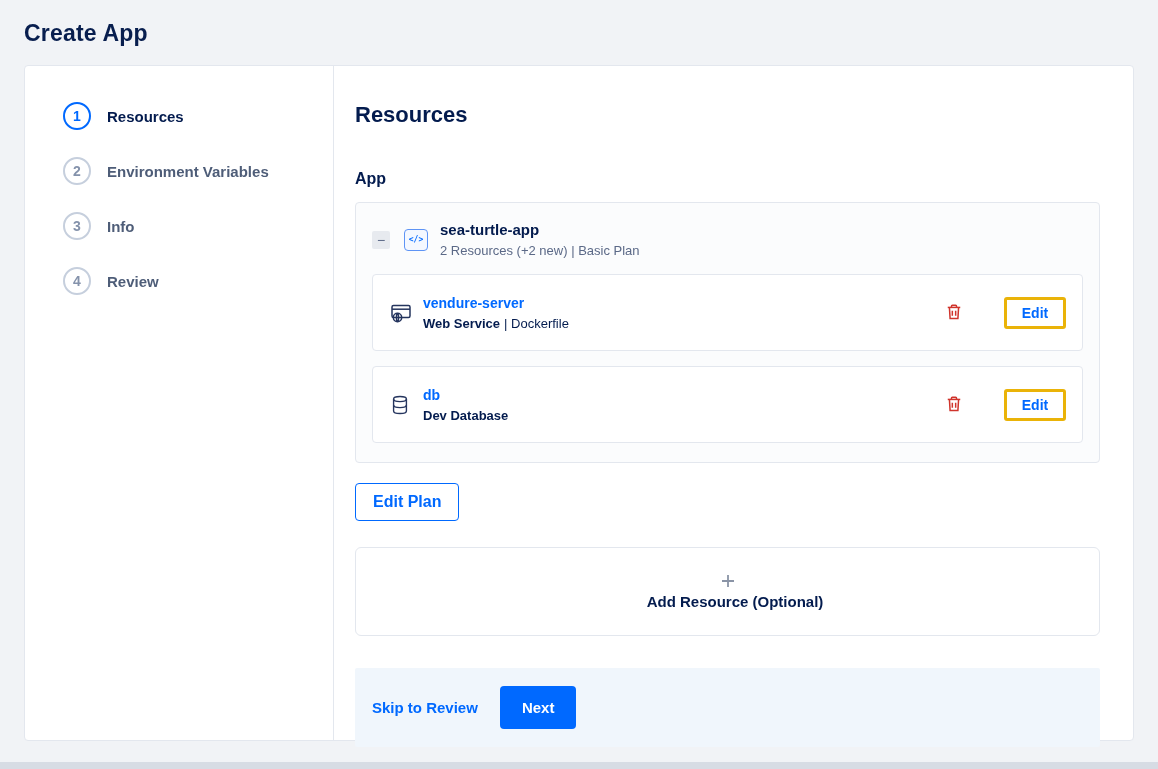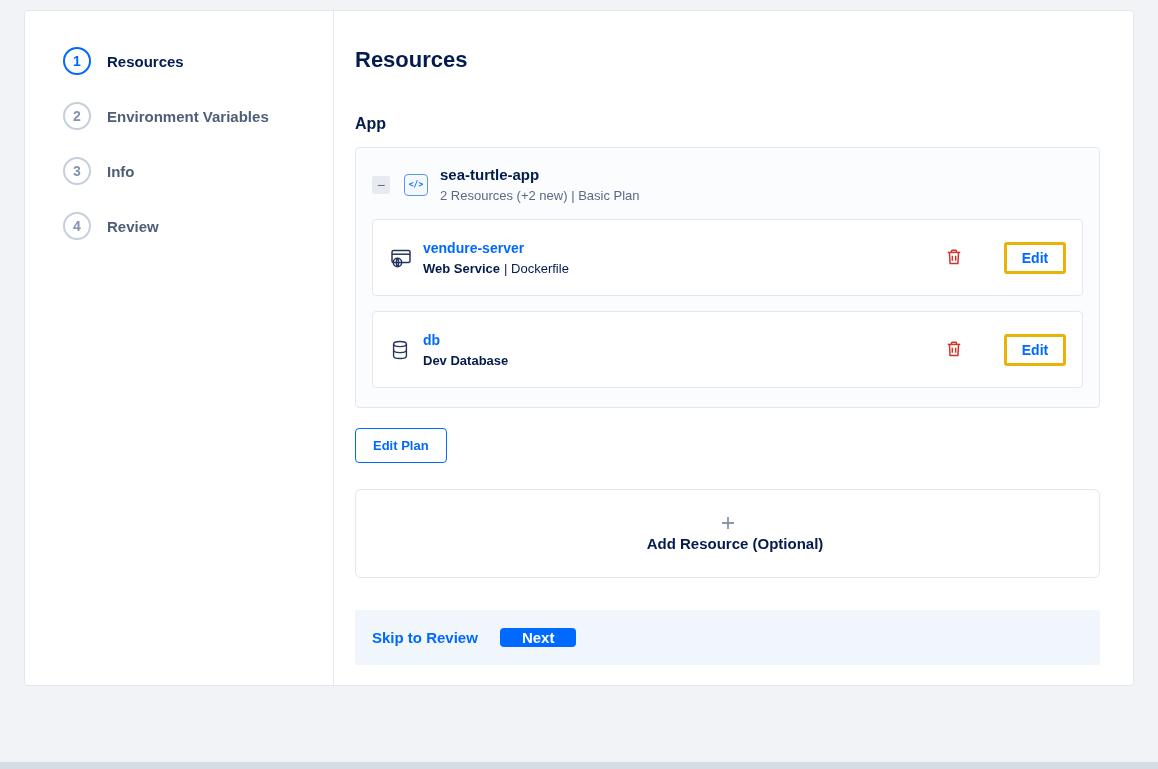--- a/index.html
+++ b/index.html
@@ -81,48 +81,49 @@
   }
   .edit-btn {
     margin-left: 39px; width: 62px; height: 32px; flex: none;
     border: 3px solid #eab308; border-radius: 3px;
     background: #fff; color: #0069ff; font-weight: 700; font-size: 14px;
     cursor: pointer; font-family: inherit;
   }
   .edit-plan-btn {
     margin-top: 20px; padding: 9px 17px;
     border: 1px solid #0069ff; border-radius: 4px;
-    background: #fff; color: #0069ff; font-weight: 700; font-size: 13px;
+    background: #fff; color: #0069ff; font-weight: 700; font-size: 16px;
     cursor: pointer; font-family: inherit;
   }
   .add-card {
     margin-top: 26px; background: #fff;
     border: 1px solid #e3e7ee; border-radius: 6px;
     padding: 25px 17px; display: flex; align-items: center; cursor: pointer; flex-direction: column;
   }
   .add-label { margin-left: 15px; font-size: 15px; font-weight: 700; color: #031b4e; }
   .footer-bar {
     margin-top: 32px; background: #f0f6fc; border-radius: 2px;
     padding: 18px 17px; display: flex; align-items: center;
   }
   .skip-link { color: #0069ff; font-weight: 700; font-size: 15px; cursor: pointer; text-decoration: none; }
   .next-btn {
     margin-left: 22px; background: #0069ff; color: #fff;
-    border: none; border-radius: 4px; padding: 1px 22px;
+    border: none; border-radius: 4px; padding: 13px 22px;
     font-weight: 700; font-size: 15px; cursor: pointer; font-family: inherit;
   }
   .bottom-strip {
     position: absolute; left: 0; bottom: 0; width: 100%; height: 7px;
     background: #d7dce4;
   }
 </style>
 </head>
 <body>
 
 <div class="page">
+  <h1 class="page-title">Create App</h1>
 
   <div class="main-card">
 
     <aside class="stepper">
       <div class="step active">
         <span class="step-circle">1</span>
         <span class="step-label">Resources</span>
       </div>
       <div class="step">
         <span class="step-circle">2</span>

